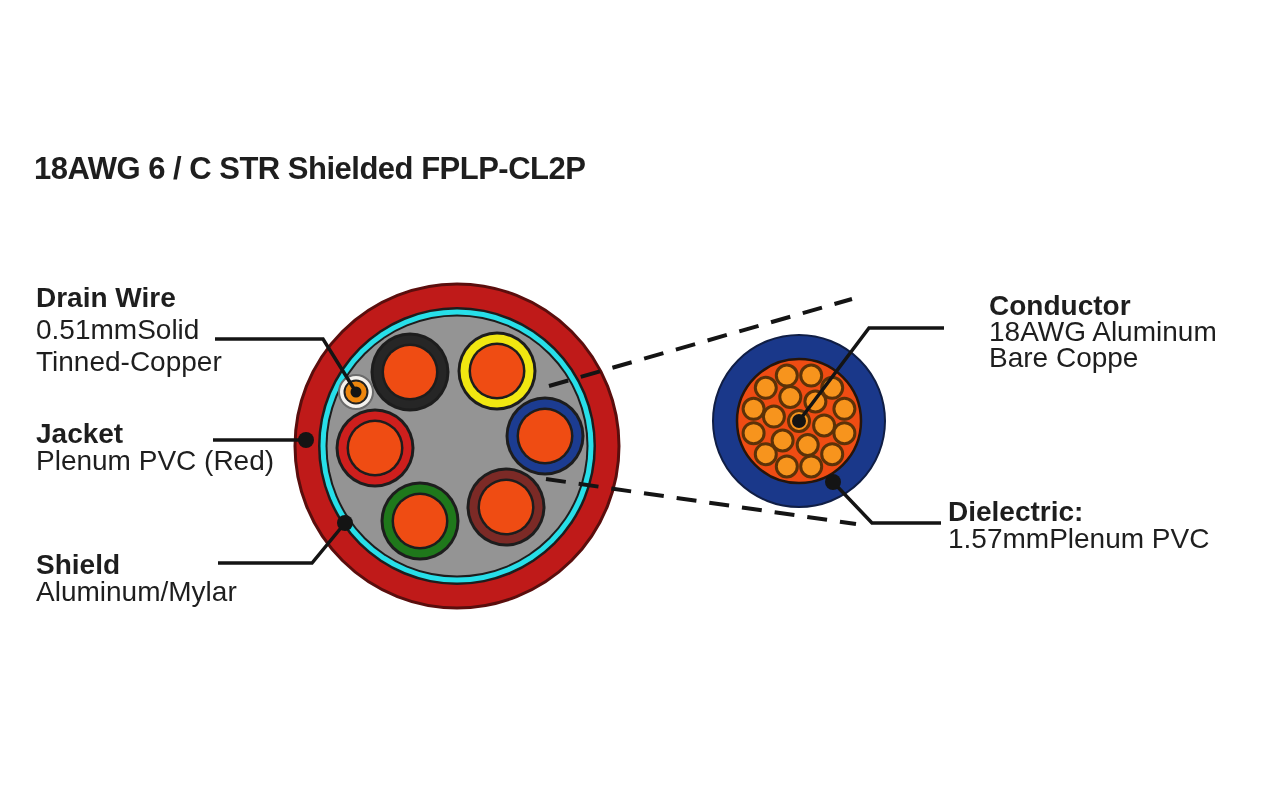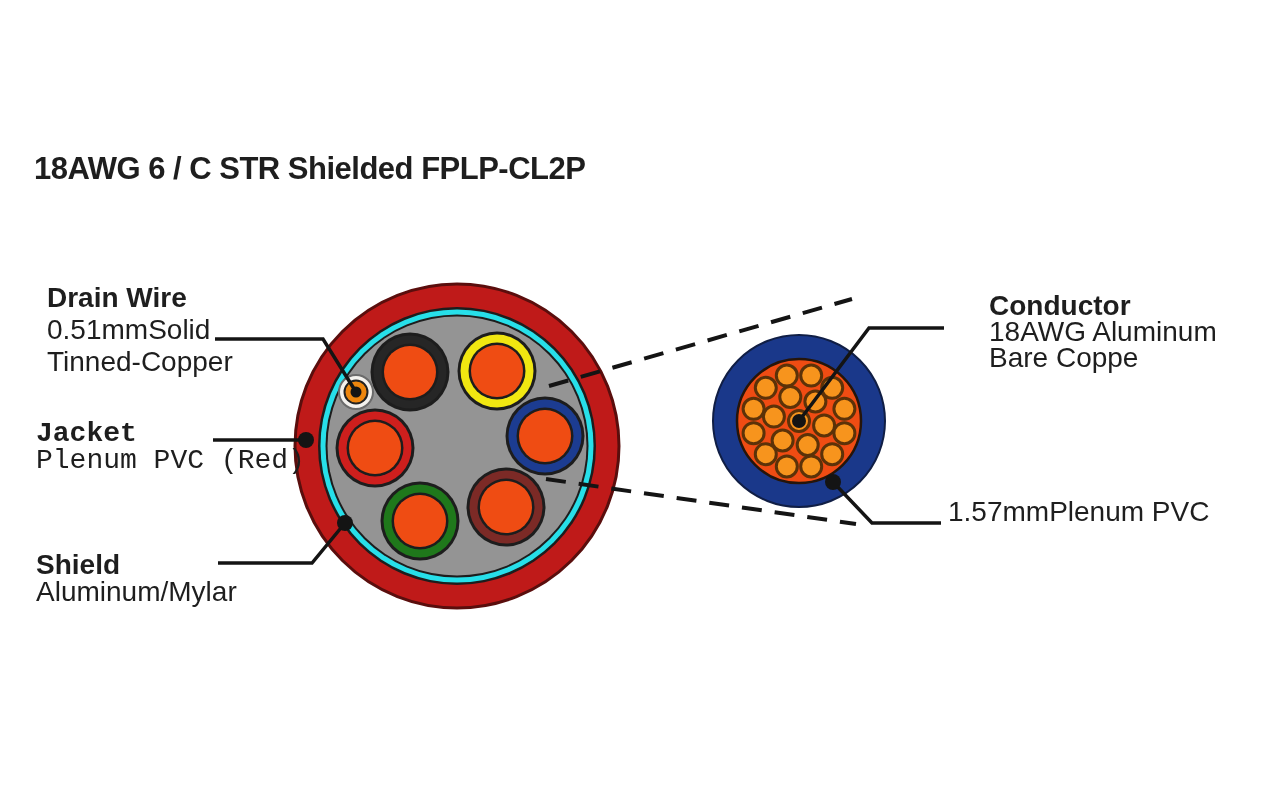--- a/index.html
+++ b/index.html
@@ -8,22 +8,22 @@
     font-family:"Liberation Sans","DejaVu Sans",sans-serif;color:var(--text_dark,#1e1e1e);
   }
   .stage{position:absolute;left:0;top:0;width:1280px;height:800px;}
   svg.diagram{position:absolute;left:0;top:0;}
   .title{
     position:absolute;left:34px;top:153px;font-size:31px;font-weight:700;
     letter-spacing:-0.5px;line-height:1;white-space:nowrap;
   }
   .callout-block{position:absolute;white-space:nowrap;font-size:28px;}
   .callout-block .hd{font-weight:700;}
-  .blk-drain{left:36px;top:282px;line-height:32px;margin-left:11px;}
-  .blk-jacket{left:36px;top:420px;line-height:27px;font-family:Liberation Mono, monospace;}
+  .blk-drain{left:36px;top:282px;line-height:32px;}
+  .blk-jacket{left:36px;top:420px;line-height:27px;}
   .blk-shield{left:36px;top:551px;line-height:27px;}
   .blk-conductor{left:948px;top:293px;line-height:26px;margin-left:41px;}
   .blk-dielectric{left:948px;top:498px;line-height:27px;}
 </style>
 </head>
 <body>
 
 <div class="stage">
 
   <svg class="diagram" width="1280" height="800" viewBox="0 0 1280 800">
@@ -148,16 +148,17 @@
     <div>Aluminum/Mylar</div>
   </div>
 
   <div class="callout-block blk-conductor">
     <div class="hd">Conductor</div>
     <div>18AWG Aluminum</div>
     <div>Bare Coppe</div>
   </div>
 
   <div class="callout-block blk-dielectric">
+    <div class="hd">Dielectric:</div>
     <div>1.57mmPlenum PVC</div>
   </div>
 
 </div>
 
 </body></html>

